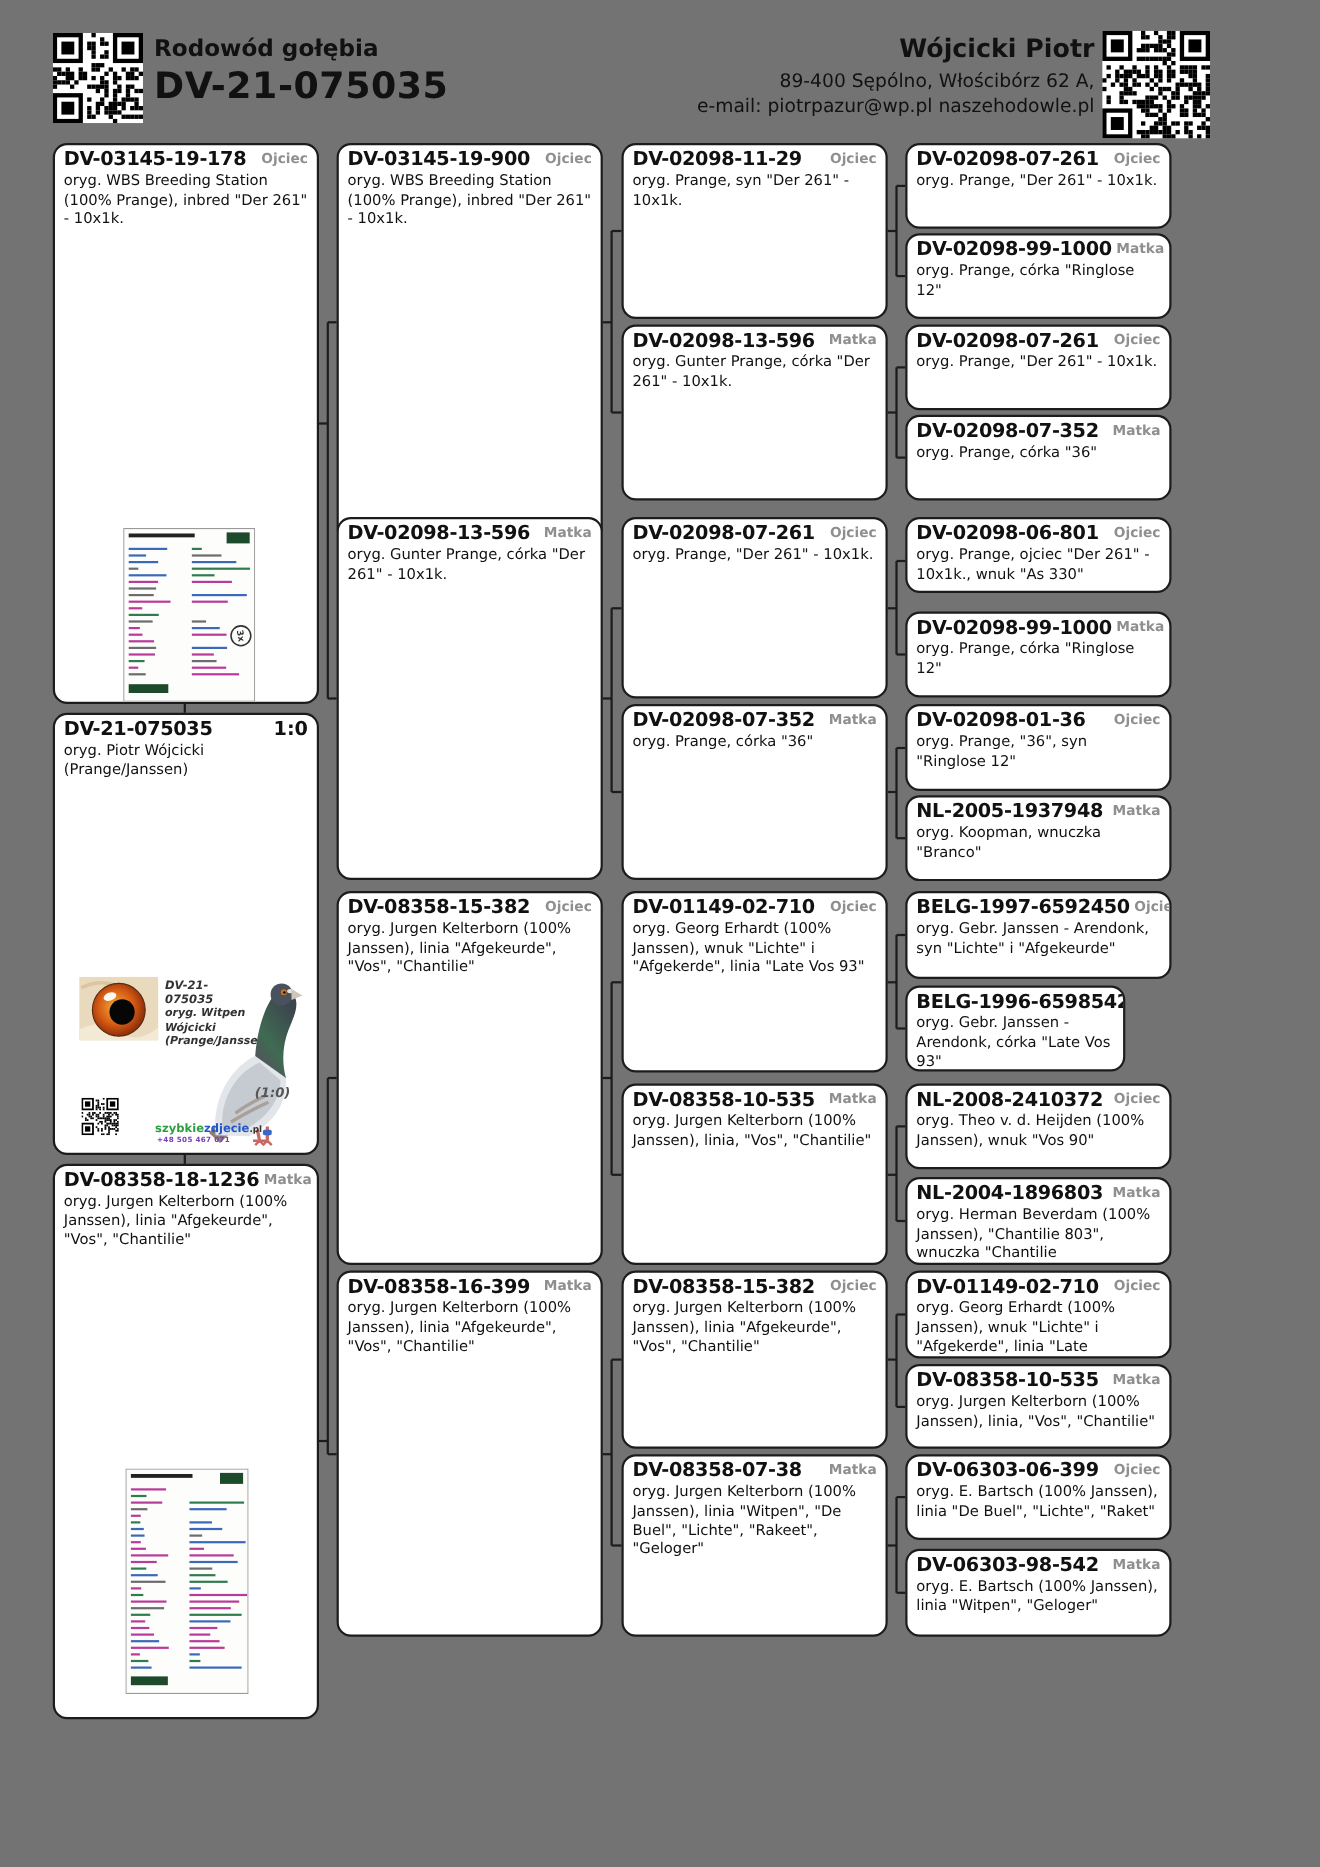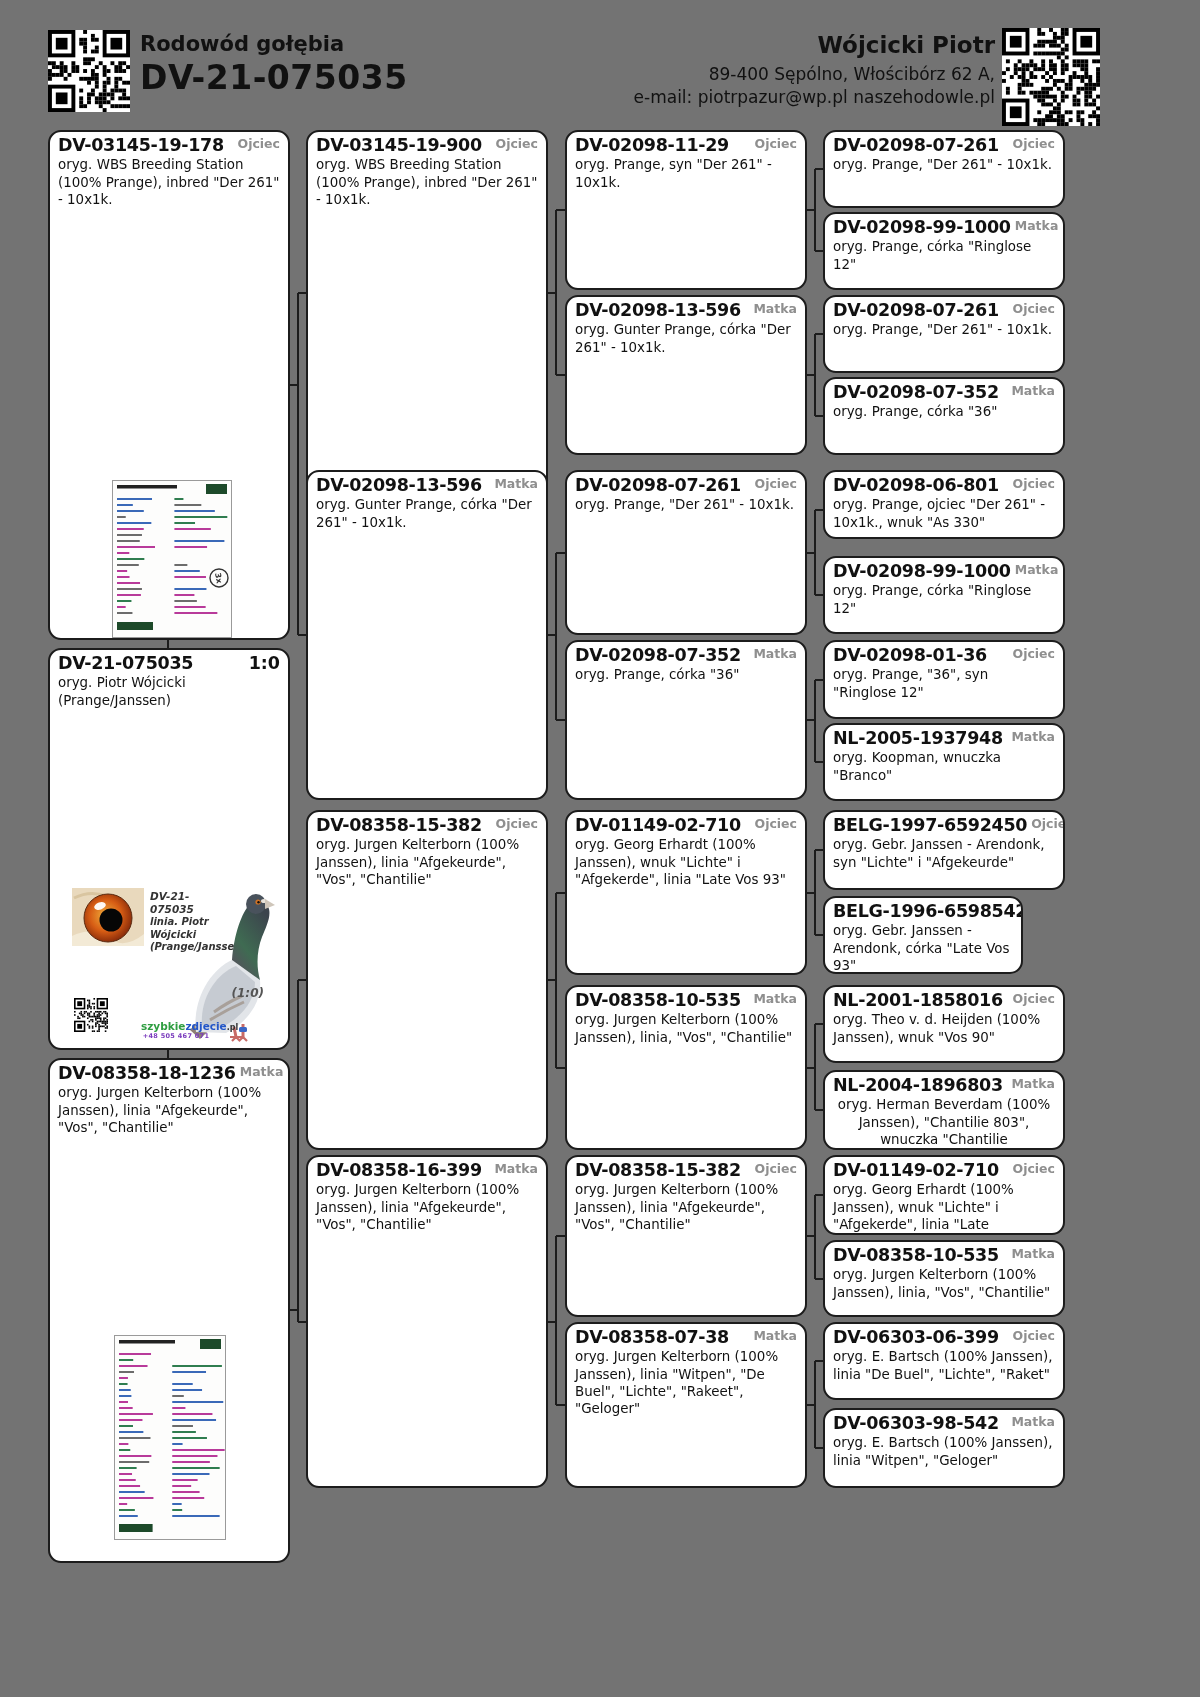--- a/index.html
+++ b/index.html
@@ -556,21 +556,21 @@
           <rect width="72" height="58" fill="#e9d9bd"></rect>
           <path d="M0,48 Q20,38 36,50 T72,46 V58 H0 Z" fill="#f3ead6"></path>
           <path d="M2,10 Q18,2 34,8" stroke="#d9c5a0" stroke-width="3" fill="none"></path>
           <circle cx="36" cy="30" r="24" fill="url(#irisGrad)" stroke="#5a2a10" stroke-width="1"></circle>
           <circle cx="39" cy="32" r="11.5" fill="#060606"></circle>
           <ellipse cx="28" cy="18" rx="6" ry="3.6" fill="#ffffff" opacity="0.95" transform="rotate(-18 28 18)"></ellipse>
         </svg>
 
         <div class="photo-cap">
           <div class="photo-cap-ring">DV-21-075035</div>
-          <div>linia. Piotr Wójcicki</div>
+          <div>oryg. Witpen Wójcicki</div>
           <div>(Prange/Janssen)</div>
         </div>
 
         <svg id="pigeon-svg" width="92" height="158" viewBox="0 0 92 158">
           <defs>
             <linearGradient id="neckGrad" x1="0" y1="1" x2="0.6" y2="0">
               <stop offset="0%" stop-color="#5d4660"></stop>
                 <stop offset="45%" stop-color="#3f6b52"></stop>
                 <stop offset="100%" stop-color="#3c444d"></stop>
             </linearGradient>
@@ -938,26 +938,26 @@
       </div>
       <div class="box" style="left: 823px; top: 896px; width: 200px; height: 78px;">
         <div class="box-head">
           <span class="ring">BELG-1996-6598542</span>
           <span class="tag">Matka</span>
         </div>
         <div class="desc">oryg. Gebr. Janssen - Arendonk, córka "Late Vos 93"</div>
       </div>
       <div class="box" style="left: 823px; top: 985px; width: 242px; height: 78px;">
         <div class="box-head">
-          <span class="ring">NL-2001-1858016</span>
+          <span class="ring">NL-2008-2410372</span>
           <span class="tag">Ojciec</span>
         </div>
         <div class="desc">oryg. Theo v. d. Heijden (100% Janssen), wnuk "Vos 90"</div>
       </div>
-      <div class="box" style="left: 823px; top: 1070px; width: 242px; height: 80px; text-align: center;">
+      <div class="box" style="left: 823px; top: 1070px; width: 242px; height: 80px;">
         <div class="box-head">
           <span class="ring">NL-2004-1896803</span>
           <span class="tag">Matka</span>
         </div>
         <div class="desc">oryg. Herman Beverdam (100% Janssen), "Chantilie 803", wnuczka "Chantilie</div>
       </div>
       <div class="box" style="left: 823px; top: 1155px; width: 242px; height: 80px;">
         <div class="box-head">
           <span class="ring">DV-01149-02-710</span>
           <span class="tag">Ojciec</span>

